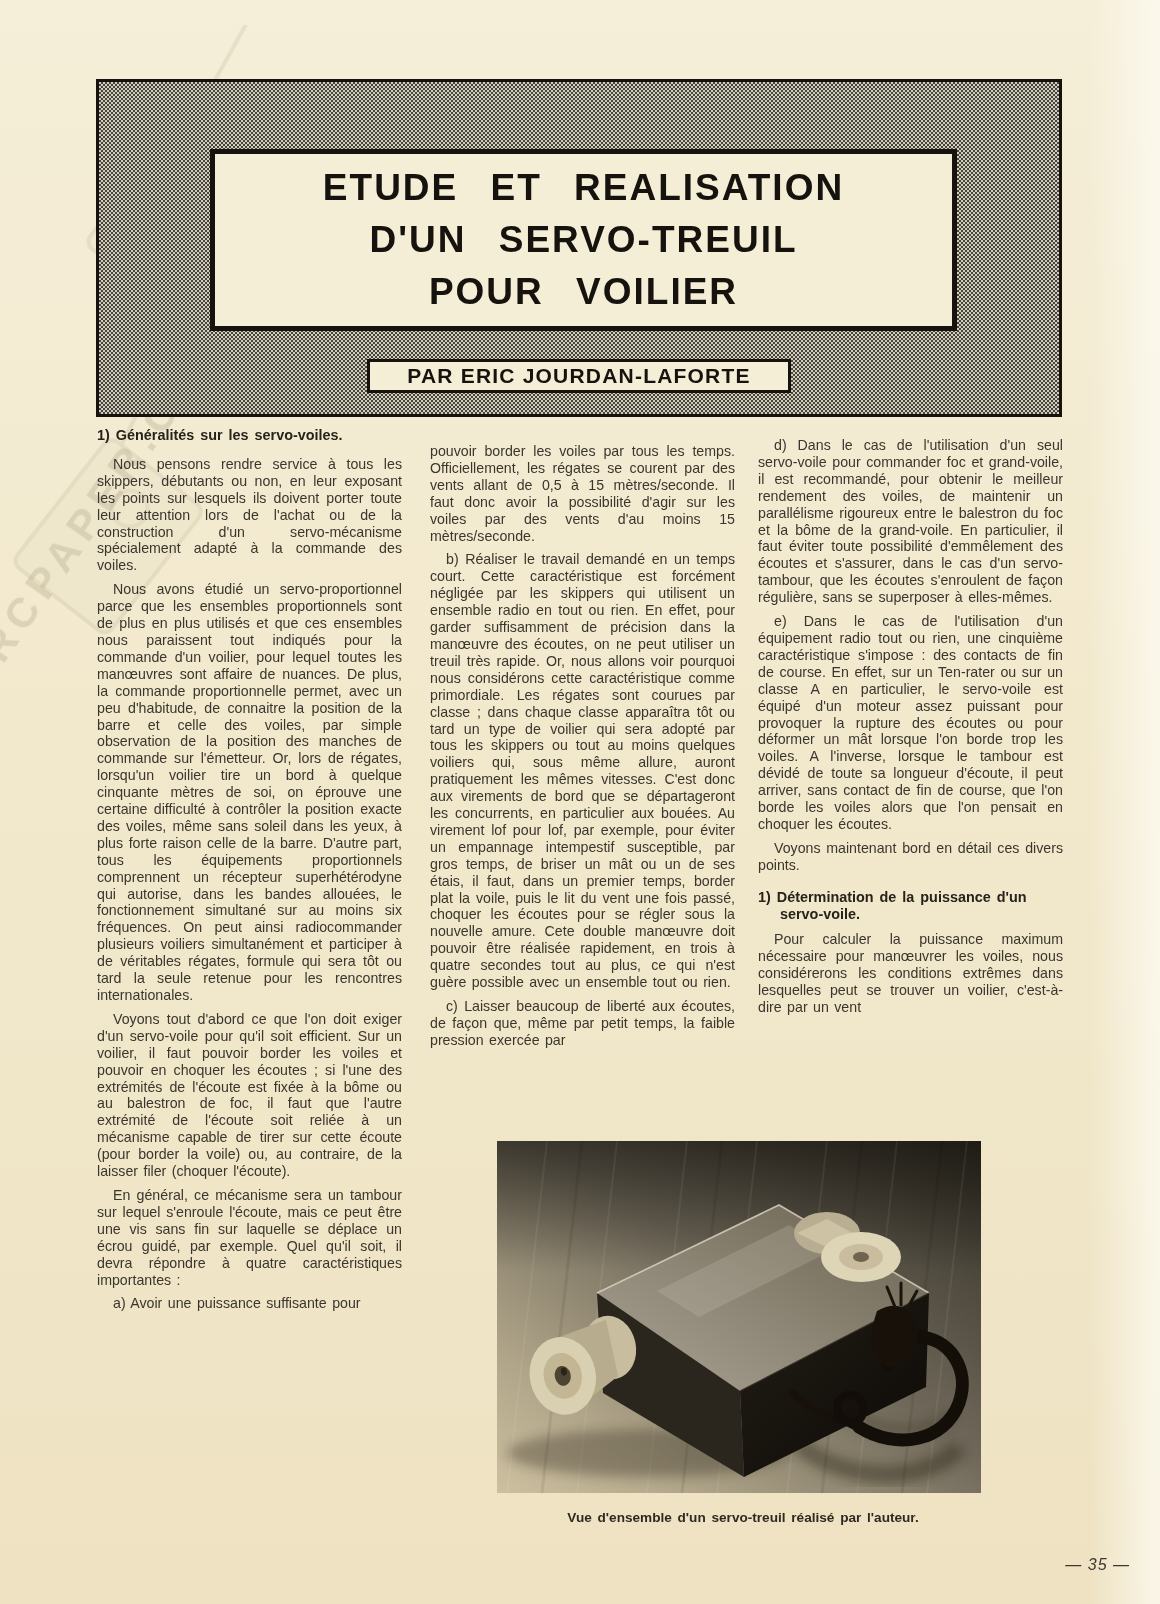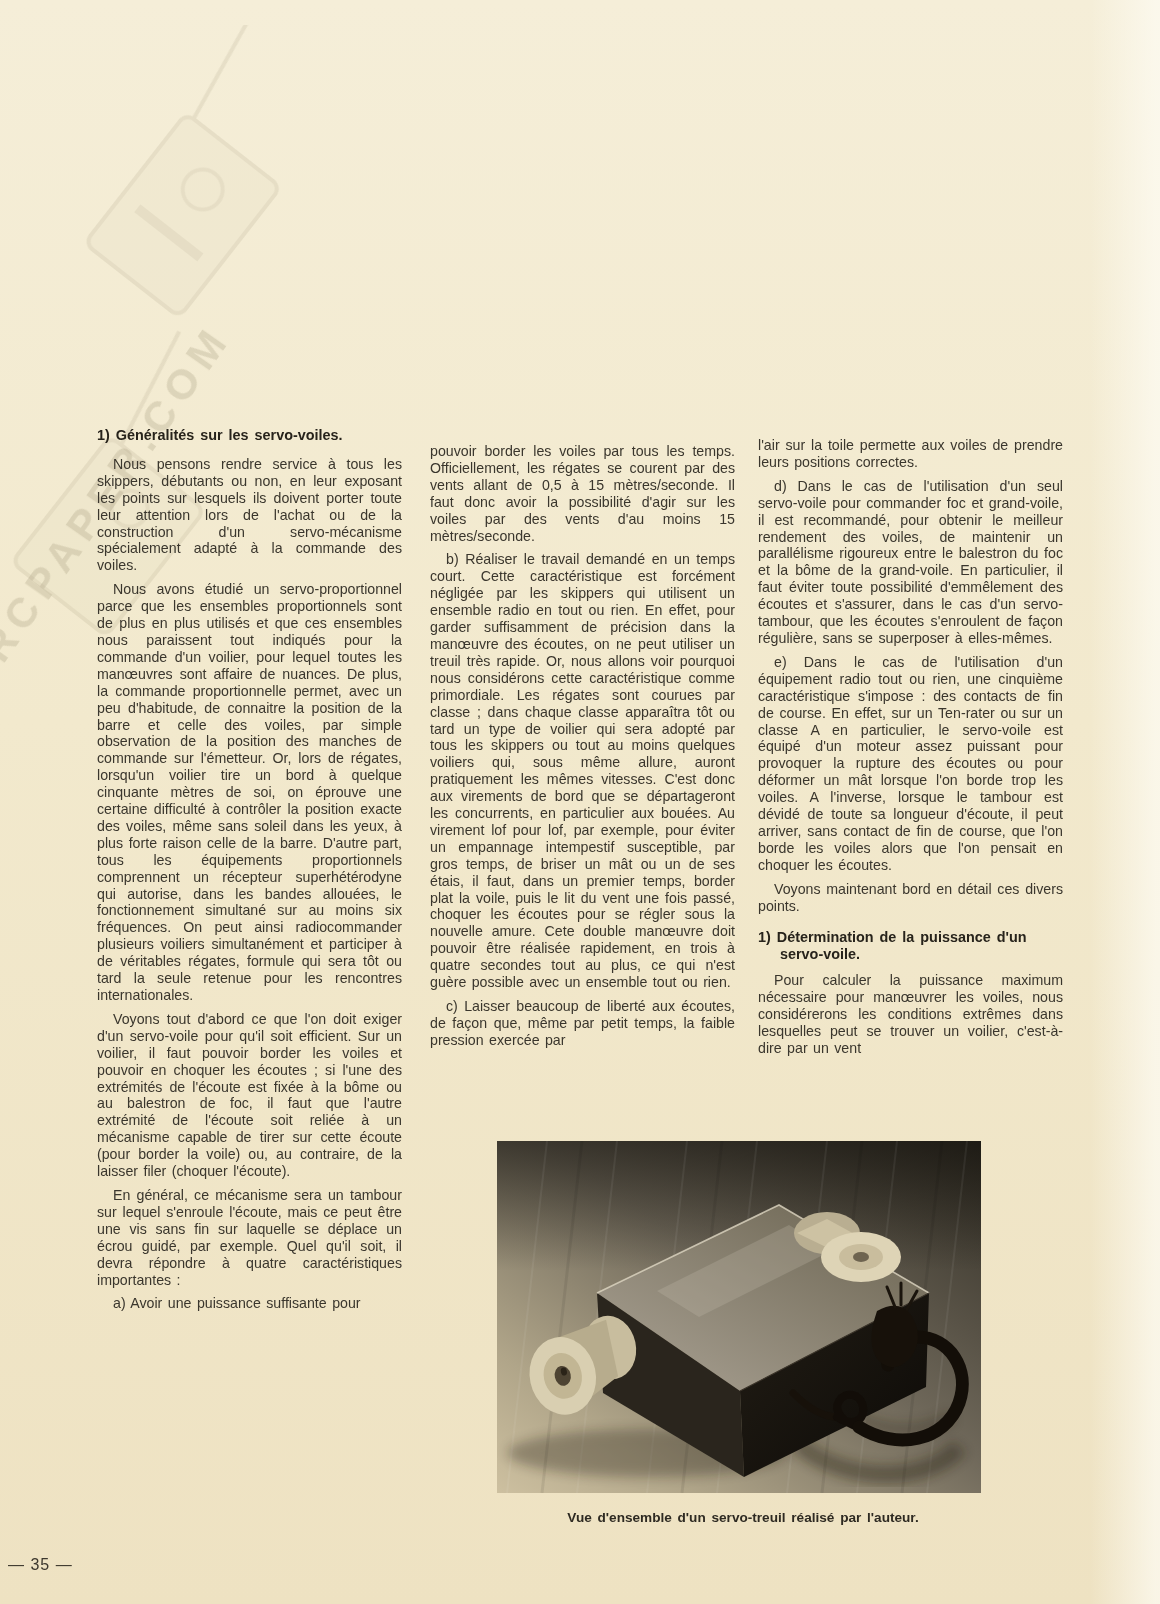--- a/index.html
+++ b/index.html
@@ -49,22 +49,22 @@
   .sec-heading { font-size:14.4px; font-weight:bold; color:#27231b; text-align:left; margin:0 0 12px; word-spacing:2px; }
   .sec-heading.hang { padding-left:22px; text-indent:-22px; margin:15px 0 9px; }
 
   .photo-fig { position:absolute; left:497px; top:1141px; width:492px; margin:0; z-index:1; }
   .photo-fig svg { display:block; }
   .photo-caption {
     margin-top:17px; text-align:center; font-weight:bold; font-size:13.6px;
     color:#2e2a22; word-spacing:2px;
   }
   .page-number {
-    position:absolute; left:8px; top:1556px; width:1130px; text-align:left;
-    font-size:16px; color:#3d382e; letter-spacing:1px; z-index:1;
+    position:absolute; left:0; top:1556px; width:1130px; text-align:right;
+    font-size:16px; color:#3d382e; letter-spacing:1px; z-index:1;font-style:italic;
   }
 </style>
 </head>
 <body>
 
 <div class="page">
 
   <svg class="watermark" width="320" height="780" viewBox="0 0 320 780">
     <g opacity="0.14">
       <g transform="rotate(38 190 200)" stroke="#8f8668" stroke-width="4" fill="#d9d1b6">
@@ -75,38 +75,45 @@
       </g>
       <g transform="rotate(38 110 520)" stroke="#8f8668" stroke-width="4" fill="#d9d1b6">
         <line x1="70" y1="430" x2="45" y2="300"></line>
         <rect x="55" y="425" width="120" height="160" rx="10"></rect>
         <circle cx="115" cy="470" r="18" fill="none"></circle>
       </g>
     </g>
     <text x="18" y="640" transform="rotate(-55 18 640)" font-size="42" font-weight="bold" letter-spacing="8" fill="#a99f80" opacity="0.30">RCPAPER.COM</text>
   </svg>
 
+  <header class="header-block">
+    <div class="title-box">
+      <div class="title-line">ETUDE ET REALISATION</div>
+      <div class="title-line">D'UN SERVO-TREUIL</div>
+      <div class="title-line">POUR VOILIER</div>
+    </div>
+    <div class="author-box">PAR ERIC JOURDAN-LAFORTE</div>
+  </header>
 
   <section class="col col-1">
     <h2 class="sec-heading">1) Généralités sur les servo-voiles.</h2>
     <p class="ind">Nous pensons rendre service à tous les skippers, débutants ou non, en leur exposant les points sur lesquels ils doivent porter toute leur attention lors de l'achat ou de la construction d'un servo-mécanisme spécialement adapté à la commande des voiles.</p>
     <p class="ind">Nous avons étudié un servo-proportionnel parce que les ensembles proportionnels sont de plus en plus utilisés et que ces ensembles nous paraissent tout indiqués pour la commande d'un voilier, pour lequel toutes les manœuvres sont affaire de nuances. De plus, la commande proportionnelle permet, avec un peu d'habitude, de connaitre la position de la barre et celle des voiles, par simple observation de la position des manches de commande sur l'émetteur. Or, lors de régates, lorsqu'un voilier tire un bord à quelque cinquante mètres de soi, on éprouve une certaine difficulté à contrôler la position exacte des voiles, même sans soleil dans les yeux, à plus forte raison celle de la barre. D'autre part, tous les équipements proportionnels comprennent un récepteur superhétérodyne qui autorise, dans les bandes allouées, le fonctionnement simultané sur au moins six fréquences. On peut ainsi radiocommander plusieurs voiliers simultanément et participer à de véritables régates, formule qui sera tôt ou tard la seule retenue pour les rencontres internationales.</p>
     <p class="ind">Voyons tout d'abord ce que l'on doit exiger d'un servo-voile pour qu'il soit efficient. Sur un voilier, il faut pouvoir border les voiles et pouvoir en choquer les écoutes ; si l'une des extrémités de l'écoute est fixée à la bôme ou au balestron de foc, il faut que l'autre extrémité de l'écoute soit reliée à un mécanisme capable de tirer sur cette écoute (pour border la voile) ou, au contraire, de la laisser filer (choquer l'écoute).</p>
     <p class="ind">En général, ce mécanisme sera un tambour sur lequel s'enroule l'écoute, mais ce peut être une vis sans fin sur laquelle se déplace un écrou guidé, par exemple. Quel qu'il soit, il devra répondre à quatre caractéristiques importantes :</p>
     <p class="ind">a) Avoir une puissance suffisante pour</p>
   </section>
 
   <section class="col col-2">
     <p>pouvoir border les voiles par tous les temps. Officiellement, les régates se courent par des vents allant de 0,5 à 15 mètres/seconde. Il faut donc avoir la possibilité d'agir sur les voiles par des vents d'au moins 15 mètres/seconde.</p>
     <p class="ind">b) Réaliser le travail demandé en un temps court. Cette caractéristique est forcément négligée par les skippers qui utilisent un ensemble radio en tout ou rien. En effet, pour garder suffisamment de précision dans la manœuvre des écoutes, on ne peut utiliser un treuil très rapide. Or, nous allons voir pourquoi nous considérons cette caractéristique comme primordiale. Les régates sont courues par classe ; dans chaque classe apparaîtra tôt ou tard un type de voilier qui sera adopté par tous les skippers ou tout au moins quelques voiliers qui, sous même allure, auront pratiquement les mêmes vitesses. C'est donc aux virements de bord que se départageront les concurrents, en particulier aux bouées. Au virement lof pour lof, par exemple, pour éviter un empannage intempestif susceptible, par gros temps, de briser un mât ou un de ses étais, il faut, dans un premier temps, border plat la voile, puis le lit du vent une fois passé, choquer les écoutes pour se régler sous la nouvelle amure. Cete double manœuvre doit pouvoir être réalisée rapidement, en trois à quatre secondes tout au plus, ce qui n'est guère possible avec un ensemble tout ou rien.</p>
     <p class="ind">c) Laisser beaucoup de liberté aux écoutes, de façon que, même par petit temps, la faible pression exercée par</p>
   </section>
 
   <section class="col col-3">
-    <p>l'air sur la toile permette aux voiles de prendre leurs positions correctes.</p>
     <p class="ind">d) Dans le cas de l'utilisation d'un seul servo-voile pour commander foc et grand-voile, il est recommandé, pour obtenir le meilleur rendement des voiles, de maintenir un parallélisme rigoureux entre le balestron du foc et la bôme de la grand-voile. En particulier, il faut éviter toute possibilité d'emmêlement des écoutes et s'assurer, dans le cas d'un servo-tambour, que les écoutes s'enroulent de façon régulière, sans se superposer à elles-mêmes.</p>
     <p class="ind">e) Dans le cas de l'utilisation d'un équipement radio tout ou rien, une cinquième caractéristique s'impose : des contacts de fin de course. En effet, sur un Ten-rater ou sur un classe A en particulier, le servo-voile est équipé d'un moteur assez puissant pour provoquer la rupture des écoutes ou pour déformer un mât lorsque l'on borde trop les voiles. A l'inverse, lorsque le tambour est dévidé de toute sa longueur d'écoute, il peut arriver, sans contact de fin de course, que l'on borde les voiles alors que l'on pensait en choquer les écoutes.</p>
     <p class="ind">Voyons maintenant bord en détail ces divers points.</p>
     <h2 class="sec-heading hang">1) Détermination de la puissance d'un servo-voile.</h2>
     <p class="ind">Pour calculer la puissance maximum nécessaire pour manœuvrer les voiles, nous considérerons les conditions extrêmes dans lesquelles peut se trouver un voilier, c'est-à-dire par un vent</p>
   </section>
 
   <figure class="photo-fig">
     <svg width="484" height="352" viewBox="0 0 484 352">
       <defs>

